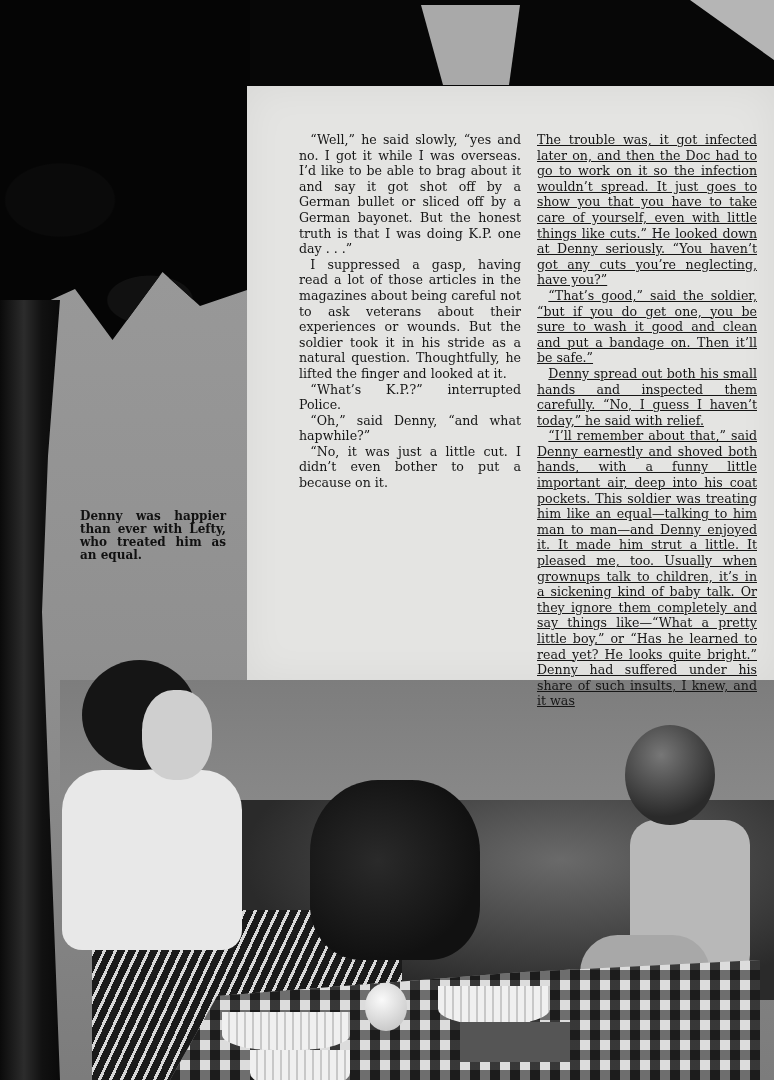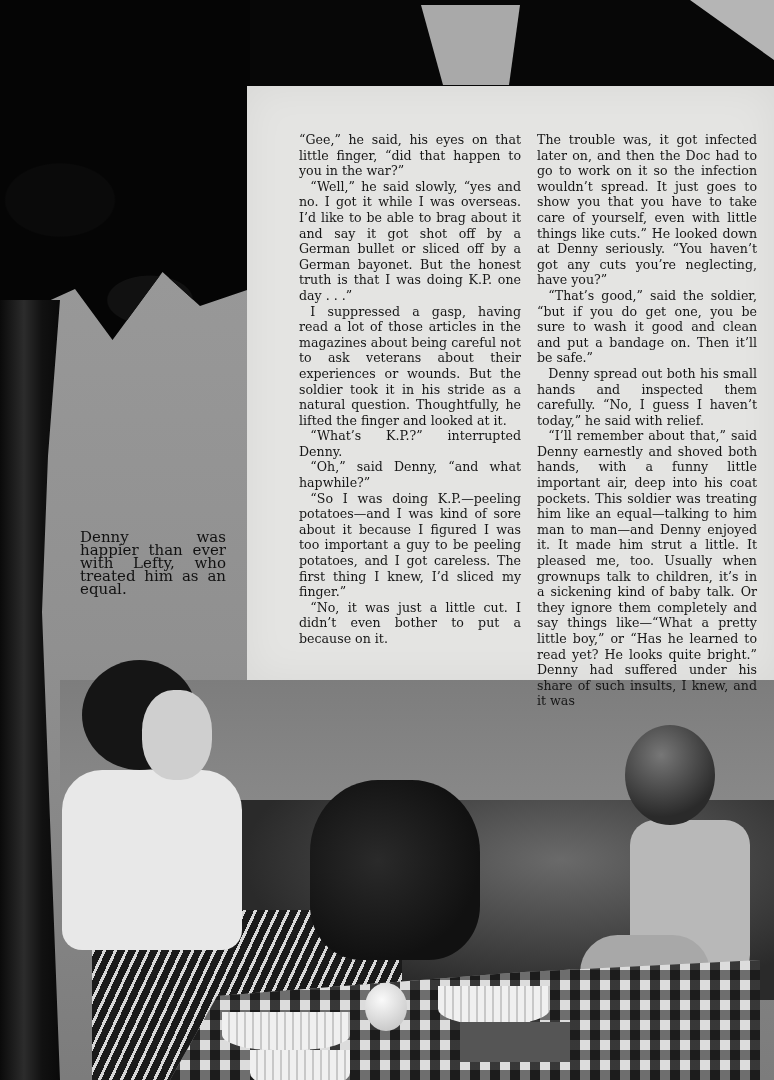--- a/index.html
+++ b/index.html
@@ -92,30 +92,29 @@
     position: absolute; left: 247px; top: 86px; width: 527px; height: 594px;
     background: #e4e4e2;
     box-shadow: inset 0 0 40px rgba(0,0,0,.05);
   }
   .col {
     position: absolute; top: 46px;
     font-size: 12.6px; line-height: 15.6px; color: #161616;
     text-align: justify; hyphens: manual;
   }
   .col.c1 { left: 52px; width: 222px; }
-  .col.c2 { left: 290px; width: 220px; }
+  .col.c2 { left: 290px; width: 220px; text-decoration: underline; }
   .col p { margin: 0; text-indent: 0.9em; }
   .col p.noindent { text-indent: 0; }
 
   .caption {
     position: absolute; left: 80px; top: 510px; width: 146px;
     font-family: "DejaVu Serif", "Liberation Serif", serif;
-    font-weight: normal; font-size: 15px; line-height: 13px; color: #111;
+    font-weight: bold; font-size: 12px; line-height: 13px; color: #111;
     text-align: justify;
-    margin-top: 21px;
   }
 </style>
 </head>
 <body>
 
 <div class="page">
 
   <div class="photo">
     <div class="sky"></div>
     <div class="canopy-top"></div>
@@ -142,26 +141,24 @@
     <div class="bowl b2"></div>
     <div class="bowl b3"></div>
     <div class="egg"></div>
     <div class="box"></div>
   </div>
 
   <div class="caption">Denny was happier than ever with Lefty, who treated him as an equal.</div>
 
   <div class="panel">
     <div class="col c1">
-      <p class="noindent">“Gee,” he said, his eyes on that little finger, “did that happen to you in the war?”</p>
       <p>“Well,” he said slowly, “yes and no. I got it while I was overseas. I’d like to be able to brag about it and say it got shot off by a German bullet or sliced off by a German bayonet. But the honest truth is that I was doing K.P. one day . . .”</p>
       <p>I suppressed a gasp, having read a lot of those articles in the maga­zines about being careful not to ask veterans about their experiences or wounds. But the soldier took it in his stride as a natural question. Thoughtfully, he lifted the finger and looked at it.</p>
-      <p>“What’s K.P.?” interrupted Denny.</p>
+      <p>“What’s K.P.?” interrupted Police.</p>
       <p>“Oh,” said Denny, “and what hap­while?”</p>
-      <p>“So I was doing K.P.—peeling po­tatoes—and I was kind of sore about it because I figured I was too im­portant a guy to be peeling potatoes, and I got careless. The first thing I knew, I’d sliced my finger.”</p>
       <p>“No, it was just a little cut. I didn’t even bother to put a because on it.</p>
     </div>
     <div class="col c2">
       <p class="noindent">The trouble was, it got infected later on, and then the Doc had to go to work on it so the infection wouldn’t spread. It just goes to show you that you have to take care of yourself, even with little things like cuts.” He looked down at Denny seriously. “You haven’t got any cuts you’re neglecting, have you?”</p>
       <p>“That’s good,” said the soldier, “but if you do get one, you be sure to wash it good and clean and put a bandage on. Then it’ll be safe.”</p>
       <p>Denny spread out both his small hands and inspected them carefully. “No, I guess I haven’t today,” he said with relief.</p>
       <p>“I’ll remember about that,” said Denny earnestly and shoved both hands, with a funny little important air, deep into his coat pockets. This soldier was treating him like an equal—talking to him man to man—and Denny enjoyed it. It made him strut a little. It pleased me, too. Usually when grownups talk to chil­dren, it’s in a sickening kind of baby talk. Or they ignore them completely and say things like—“What a pretty little boy,” or “Has he learned to read yet? He looks quite bright.” Denny had suffered under his share of such insults, I knew, and it was</p>
     </div>
   </div>
 

